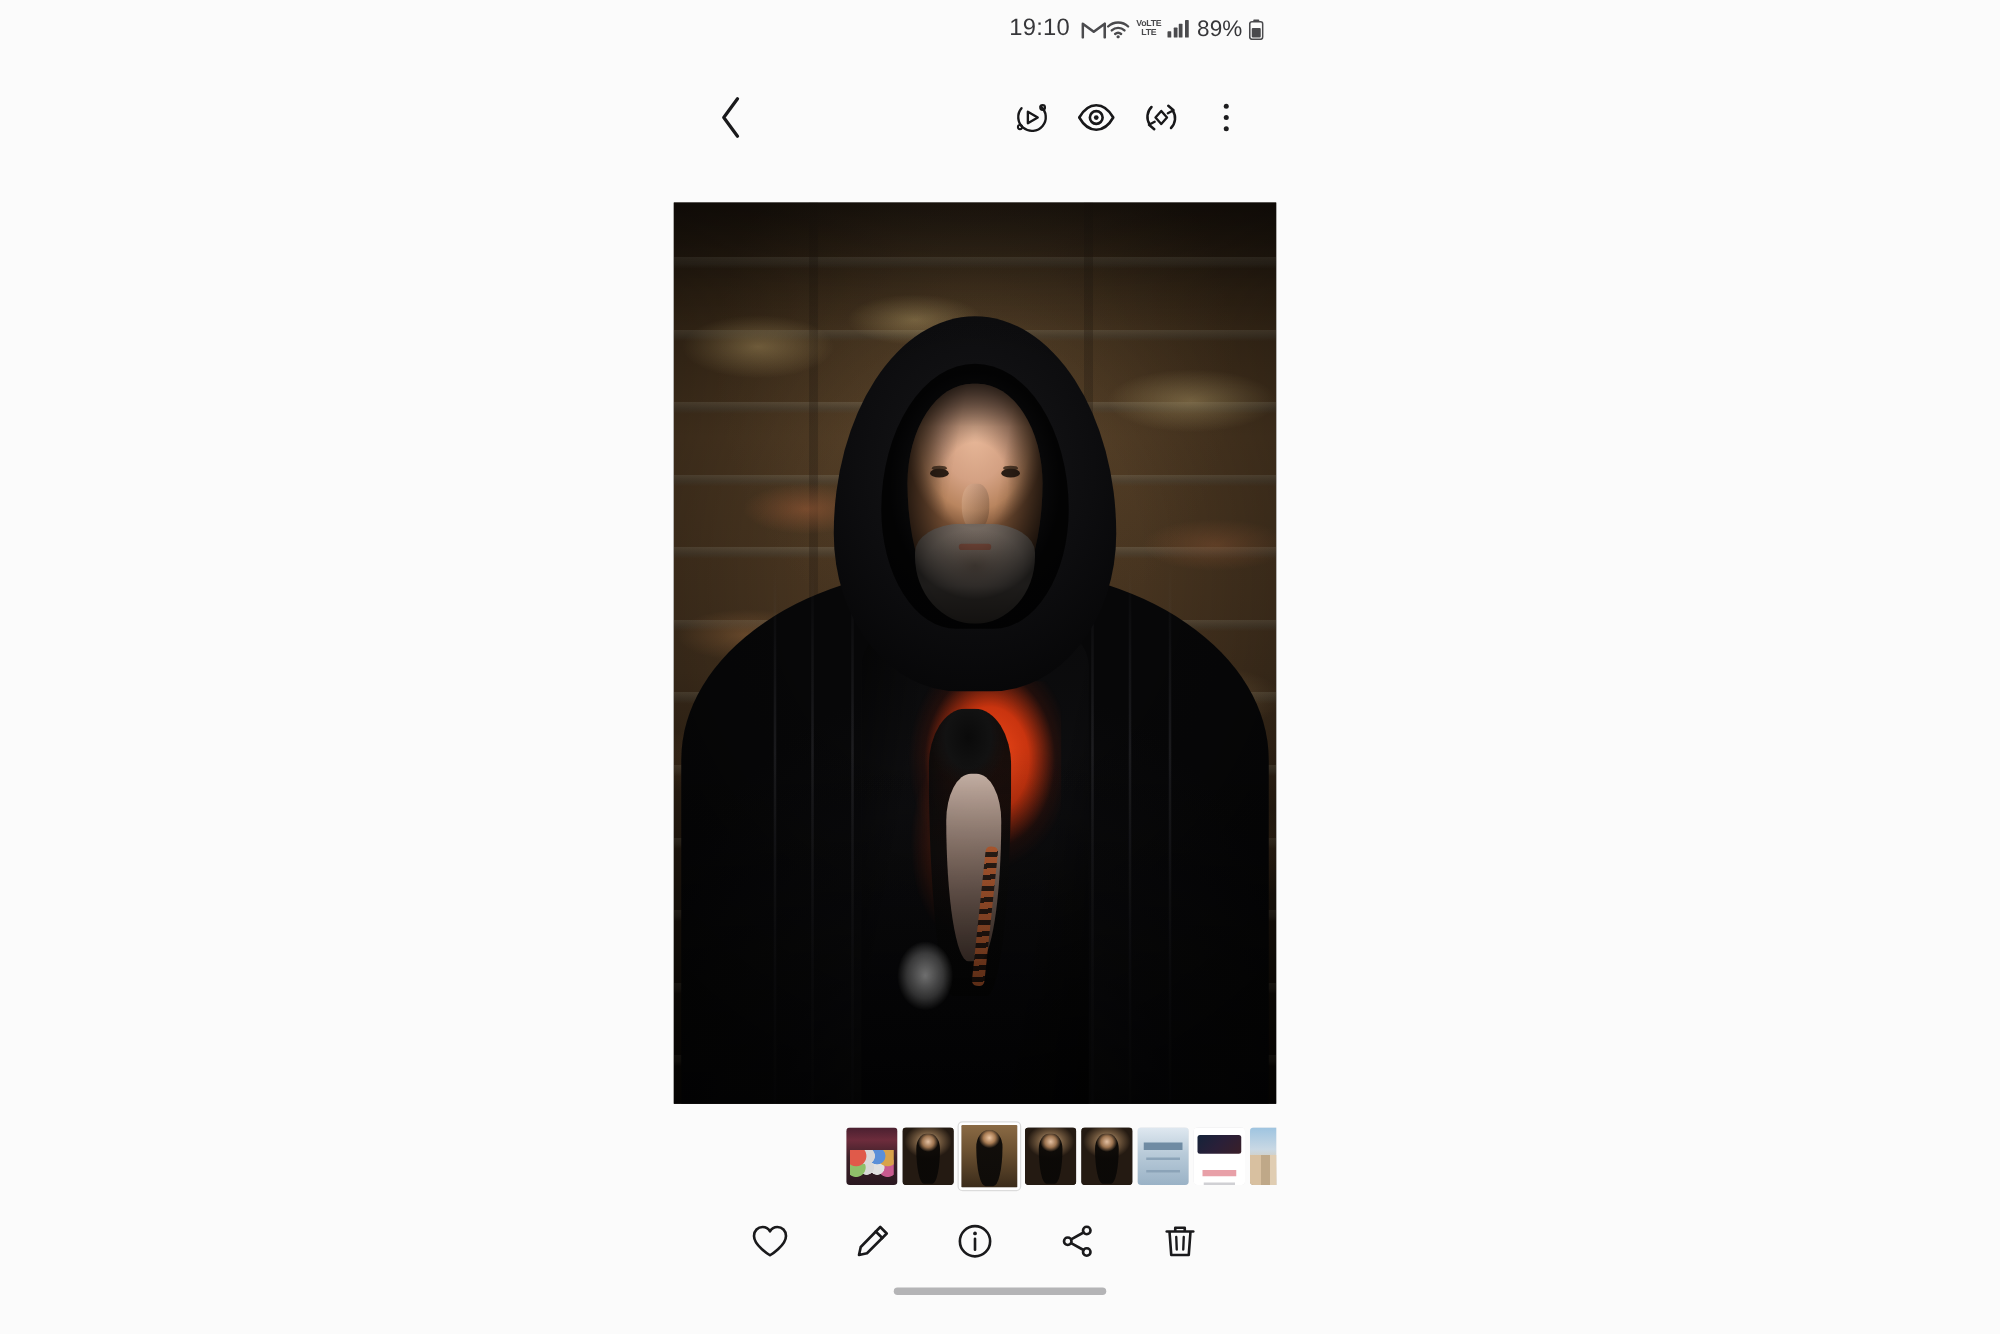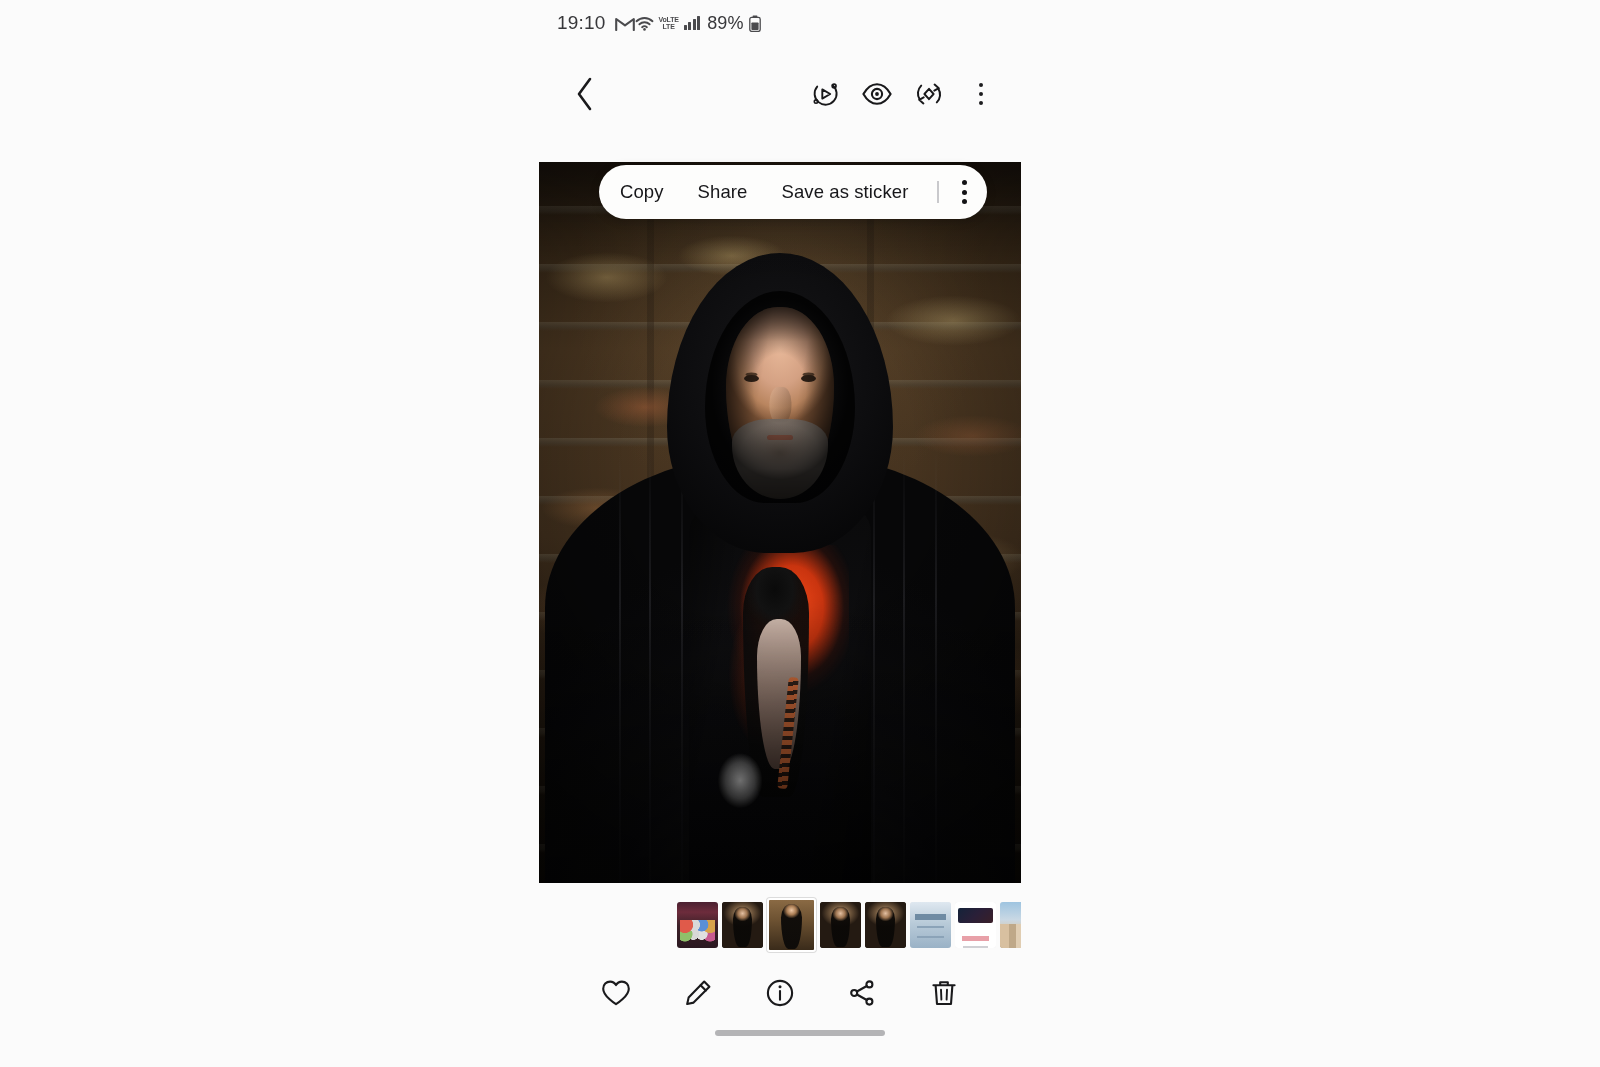--- a/index.html
+++ b/index.html
@@ -21,21 +21,21 @@
 
   
   #status-bar {
     position: absolute;
     left: 539px;
     top: 0;
     width: 482px;
     height: 46px;
     display: flex;
     align-items: center;
-    justify-content: flex-start;
+    justify-content: flex-end;
     color: #3a3a3c;
   }
   #status-left {
     display: flex;
     align-items: center;
     gap: 9px;
     padding-left: 18px;
   }
   #clock {
     font-size: 19px;
@@ -610,33 +610,20 @@
           <div id="beard"></div>
           <div id="mouth"></div>
         </div>
         <div id="hood-inner-shadow"></div>
       </div>
 
       <div id="photo-vignette"></div>
     </div>
   </div>
 
-  <div id="context-menu">
-    <span class="ctx-item">Copy</span>
-    <span class="ctx-item">Share</span>
-    <span class="ctx-item">Save as sticker</span>
-    <span id="ctx-divider"></span>
-    <span id="ctx-more">
-      <span class="kebab-dots">
-        <span></span>
-          <span></span>
-          <span></span>
-      </span>
-    </span>
-  </div>
 
   <div id="filmstrip">
     <div class="thumb">
         <div class="thumb-inner t-homescreen"></div>
       </div>
     <div class="thumb">
         <div class="thumb-inner t-portrait-dark"></div>
       </div>
     <div class="thumb selected">
         <div class="thumb-inner t-portrait-bright"></div>

